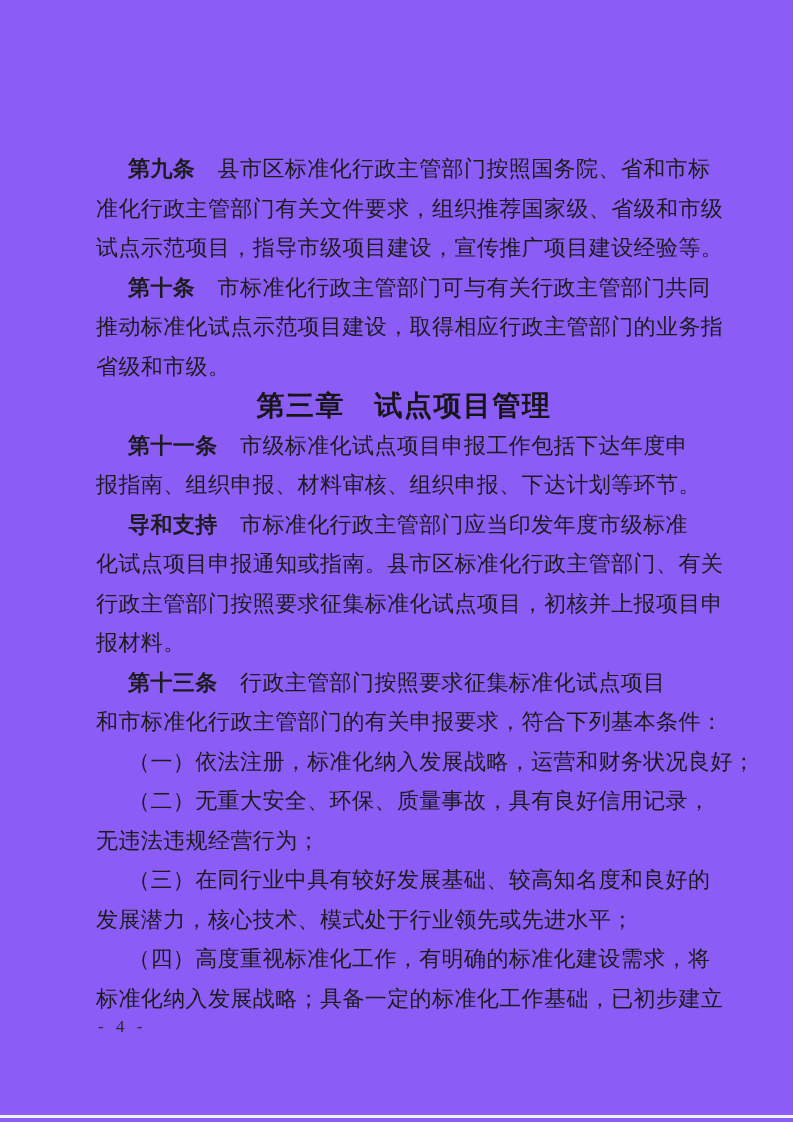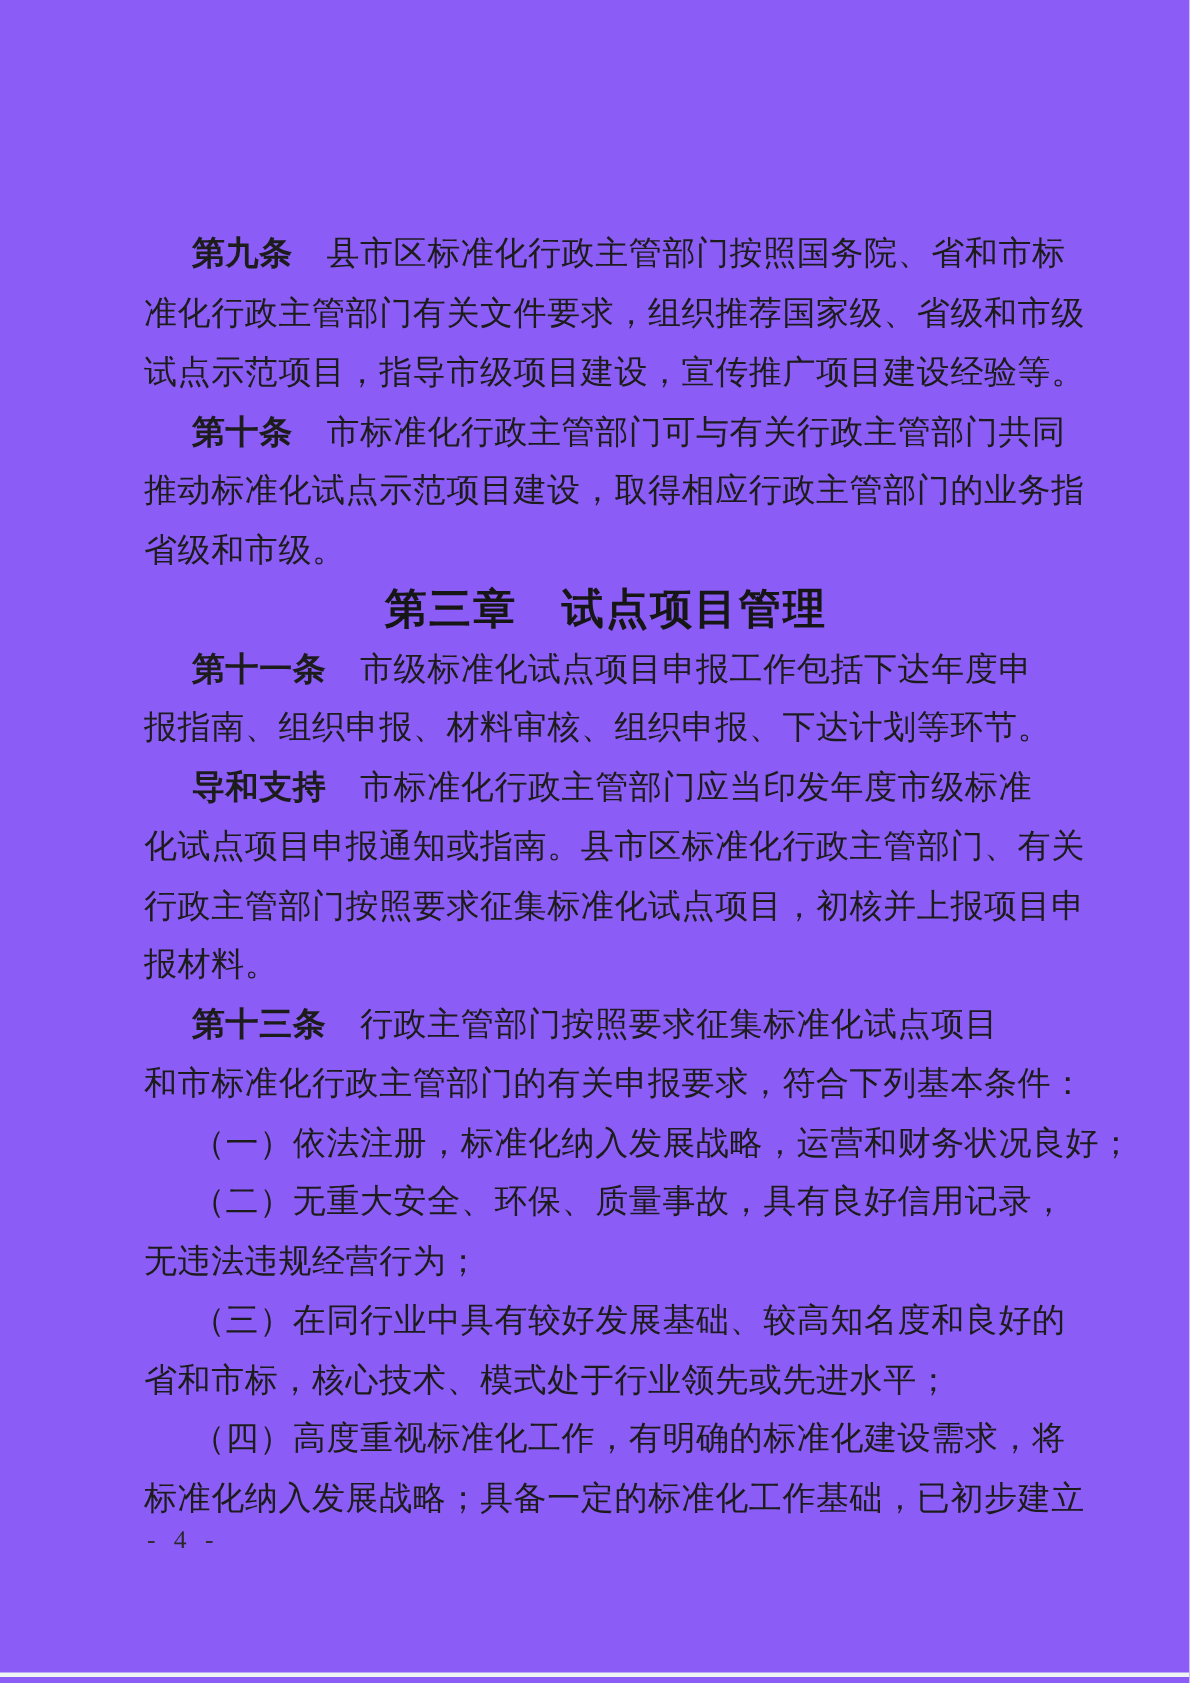--- a/index.html
+++ b/index.html
@@ -87,21 +87,21 @@
     <div class="ln"><span>行政主管部门按照要求征集标准化试点项目，初核并上报项目申</span></div>
     <div class="ln"><span>报材料。</span></div>
 
     <div class="ln indent"><span class="art">第十三条</span><span>　行政主管部门按照要求征集标准化试点项目</span></div>
     <div class="ln"><span>和市标准化行政主管部门的有关申报要求，符合下列基本条件：</span></div>
 
     <div class="ln indent"><span>（一）依法注册，标准化纳入发展战略，运营和财务状况良好；</span></div>
     <div class="ln indent"><span>（二）无重大安全、环保、质量事故，具有良好信用记录，</span></div>
     <div class="ln"><span>无违法违规经营行为；</span></div>
     <div class="ln indent"><span>（三）在同行业中具有较好发展基础、较高知名度和良好的</span></div>
-    <div class="ln"><span>省和市标，核心技术、模式处于行业领先或先进水平；</span></div>
+    <div class="ln"><span>发展潜力，核心技术、模式处于行业领先或先进水平；</span></div>
     <div class="ln indent"><span>（四）高度重视标准化工作，有明确的标准化建设需求，将</span></div>
     <div class="ln"><span>标准化纳入发展战略；具备一定的标准化工作基础，已初步建立</span></div>
 
   </div>
 
   <div class="pagenum">- 4 -</div>
 
   <div class="scan-streak"></div>
 
 </div>

